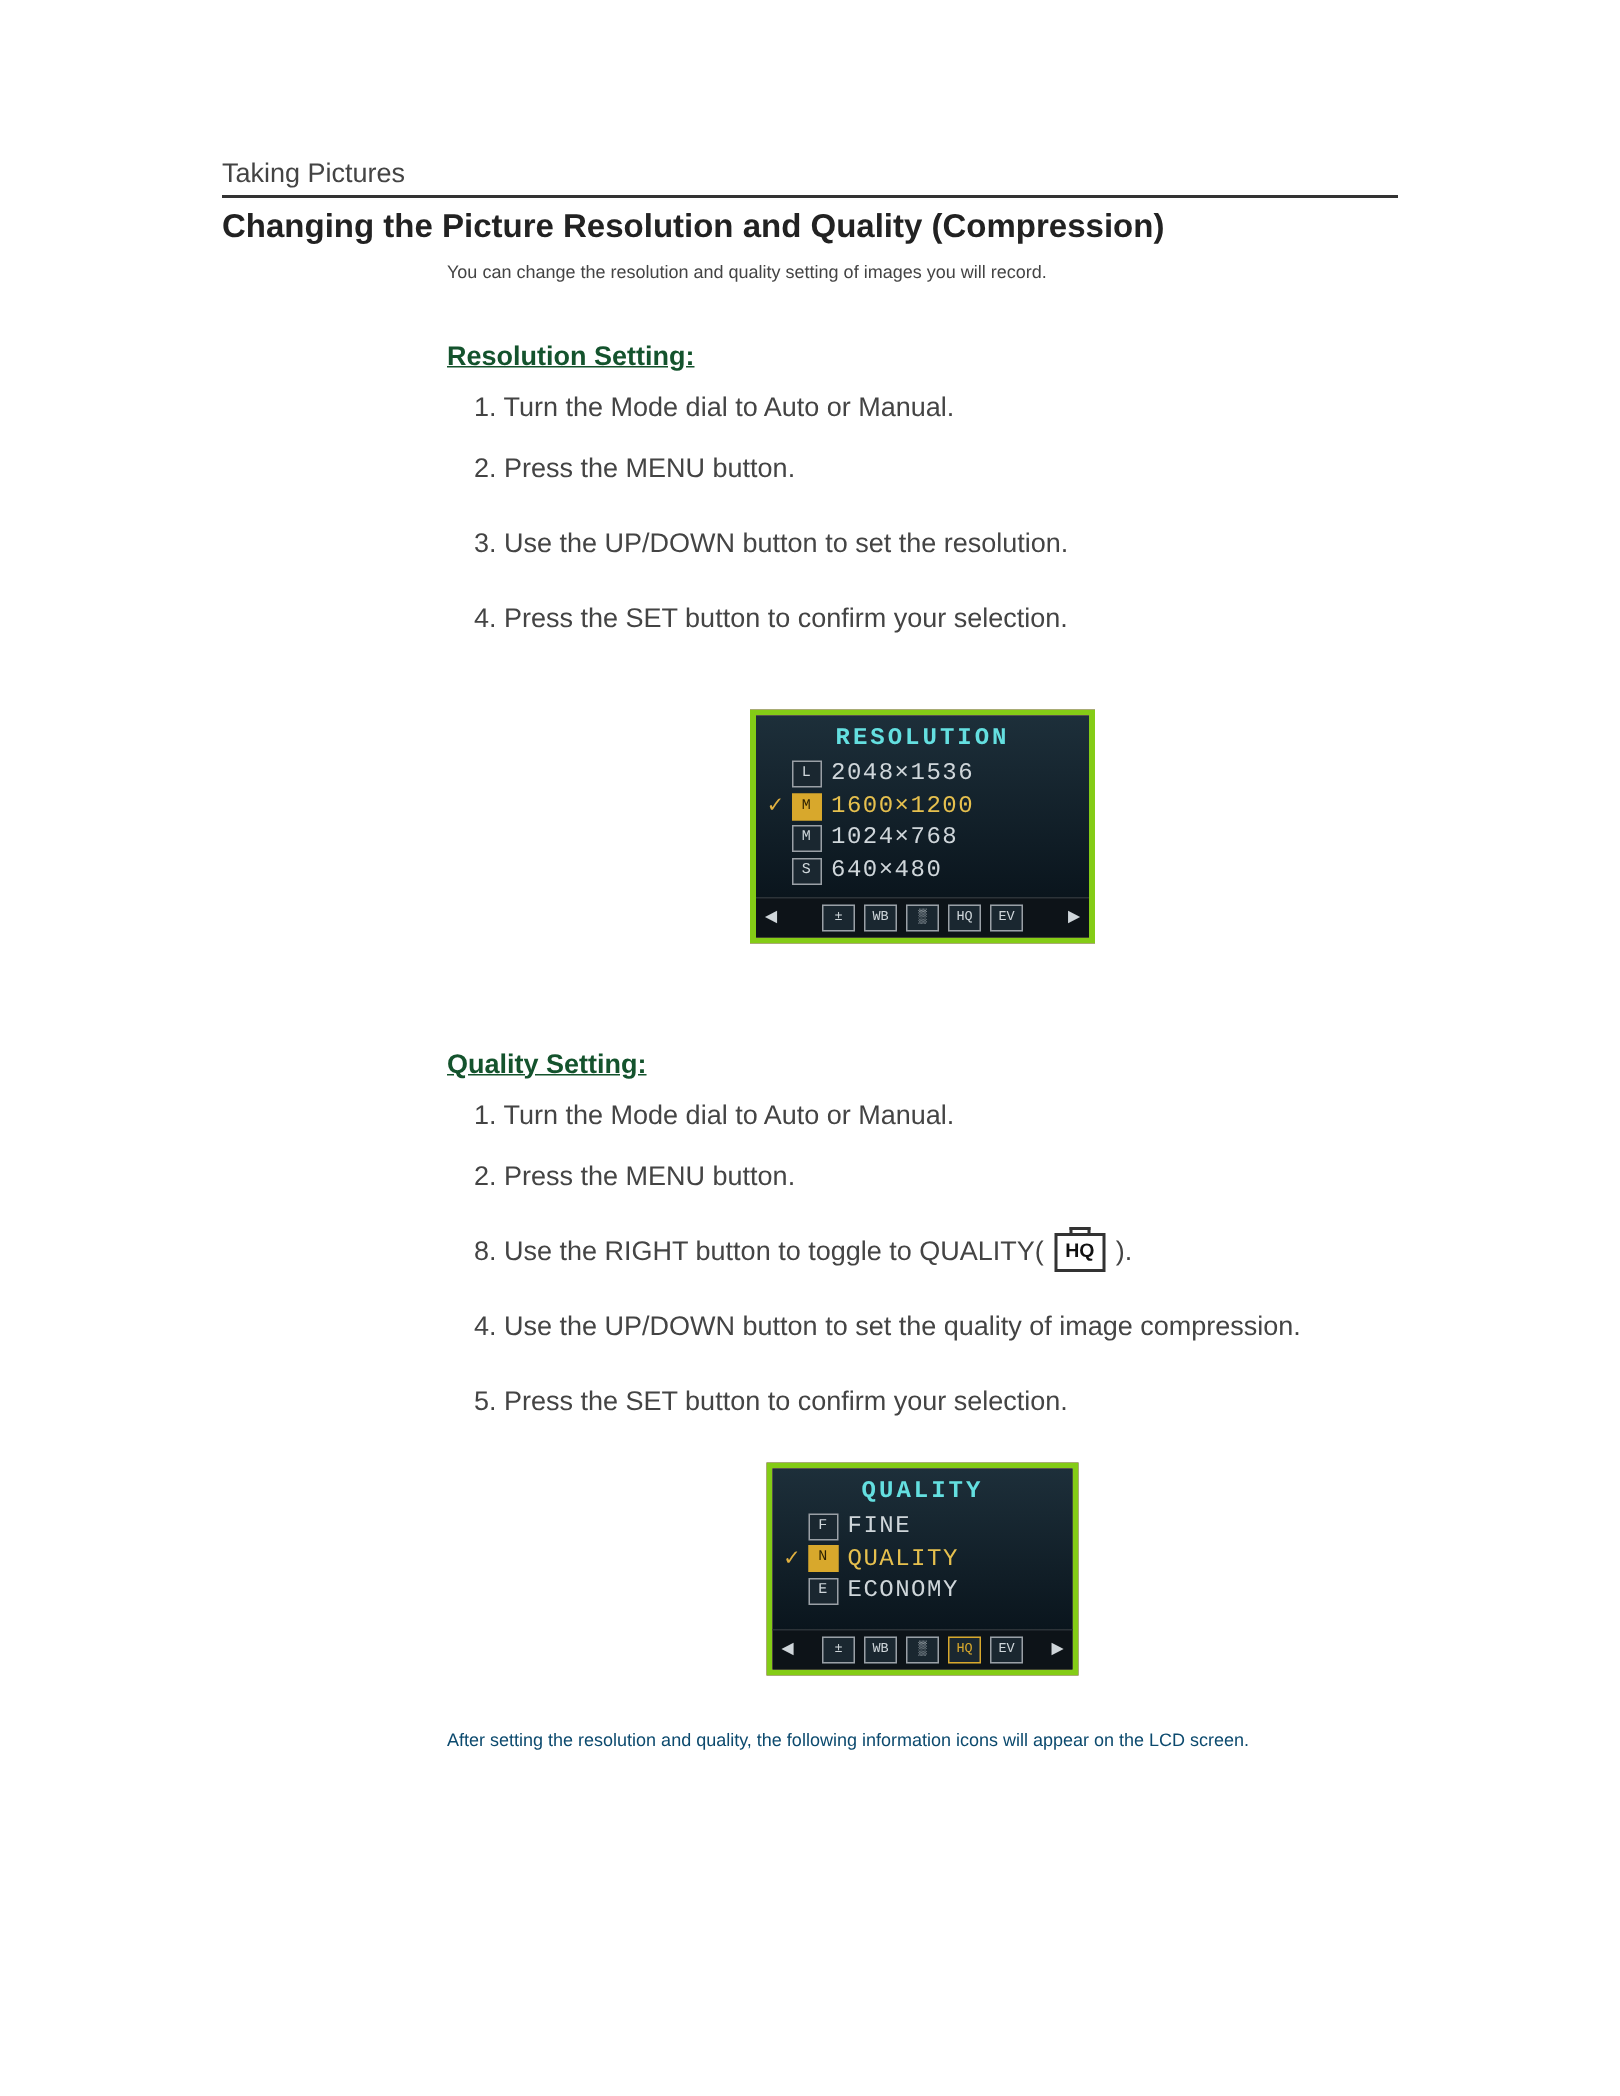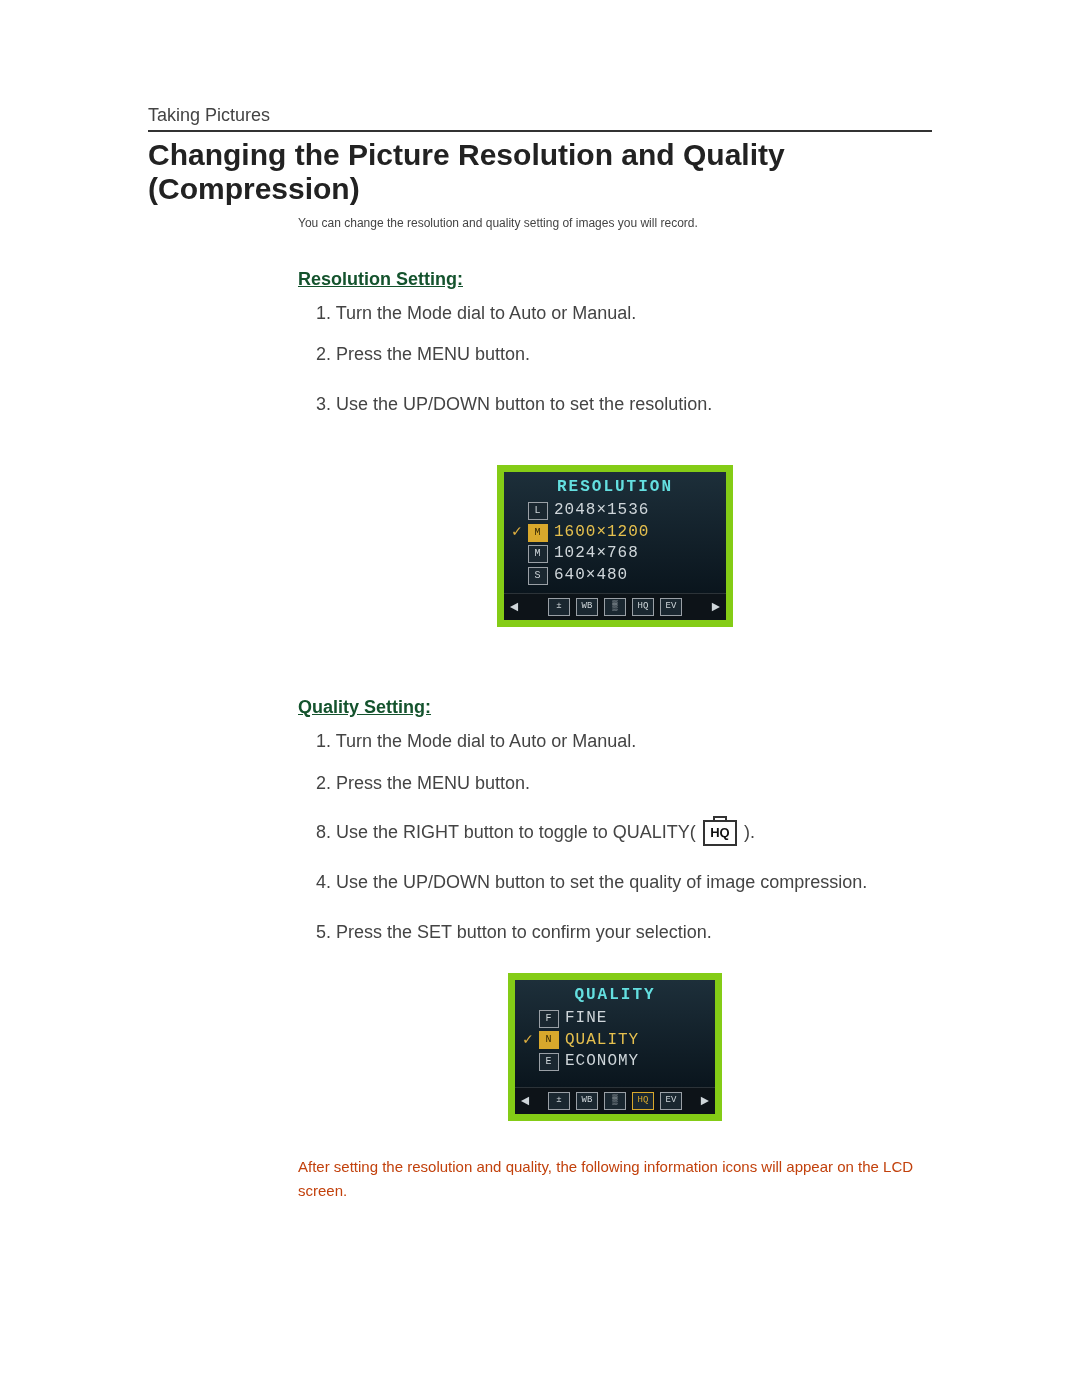--- a/index.html
+++ b/index.html
@@ -5,32 +5,32 @@
   html,body{margin:0;padding:0;background:#fff;}
   .page{
     width:1080px;min-height:1397px;margin:0 auto;
     box-sizing:border-box;background:#fff;
     font-family:Arial,Helvetica,sans-serif;color:#333;
     position:relative;
   }
   .content{padding:105px 148px 0 148px;}
   .breadcrumb{font-size:18px;color:#444;margin-bottom:2px;}
   .rule{border:0;border-top:2px solid #333;margin:4px 0 6px 0;}
-  .title{font-size:30px;font-weight:bold;color:#222;margin:0 0 8px 0;}
+  .title{font-size:22px;font-weight:bold;color:#222;margin:0 0 8px 0;}
   .indent{margin-left:150px;}
   .intro{font-size:12px;color:#444;line-height:1.55;margin:2px 0 36px 0;}
   .sub{font-size:18px;font-weight:bold;color:#14532d;margin:0 0 10px 0;text-decoration:underline;}
   .steps{font-size:18px;color:#444;line-height:1.55;margin:0 0 46px 0;}
   .steps .li{margin:0 0 14px 0;}
   .steps .li-wide{margin:0 0 22px 0;}
-  .after{font-size:15px;color:#c2410c;line-height:1.6;margin:0 0 0 0;}
+  .after{font-size:12px;color:#0c4a6e;line-height:1.6;margin:0 0 0 0;}
   .pagenum{position:absolute;left:0;right:0;bottom:250px;text-align:center;color:#444;font-size:18px;}
   .lcd-wrap{display:flex;justify-content:center;margin:0 0 70px 0;}
   .lcd{
-    width:222px;background:#a21caf;border:7px solid #84cc16;
+    width:222px;background:#a21caf;border:4px solid #84cc16;
     box-shadow:inset 0 0 0 1px #2a3038;
     font-family:"Courier New",monospace;color:#cfd6da;
   }
   .lcd .screen{padding:4px 8px 6px 8px;background:linear-gradient(#1d2f3a,#0a151d);}
   .lcd .mtitle{color:#64dfe0;text-align:center;letter-spacing:2px;font-size:16px;font-weight:bold;margin:2px 0 4px 0;}
   .row{display:flex;align-items:center;gap:6px;font-size:16px;line-height:1.35;letter-spacing:1px;}
   .row .chk{width:10px;display:inline-block;text-align:center;color:#e0b040;}
   .badge{
     display:inline-flex;align-items:center;justify-content:center;
     width:18px;height:16px;border:1px solid #9aa0a6;background:#1a2730;
@@ -72,20 +72,21 @@
     <h1 class="title">Changing the Picture Resolution and Quality (Compression)</h1>
 
     <div class="indent">
       <p class="intro">You can change the resolution and quality setting of images you will record.</p>
 
       <div class="sub">Resolution Setting:</div>
       <div class="steps">
         <div class="li" style="margin-left:18px">1. Turn the Mode dial to Auto or Manual.</div>
         <div class="li-wide" style="margin-left:18px">2.  Press the MENU button.</div>
         <div class="li-wide" style="margin-left:18px">3. Use the UP/DOWN button to set the resolution.</div>
+        <div class="li" style="margin-left:18px">4. Press the SET button to confirm your selection.</div>
       </div>
 
       <div class="lcd-wrap">
         <div class="lcd">
           <div class="screen">
             <div class="mtitle">RESOLUTION</div>
             <div class="row">
               <span class="chk"></span>
               <span class="badge">L</span>
               <span class="val">2048×1536</span>

